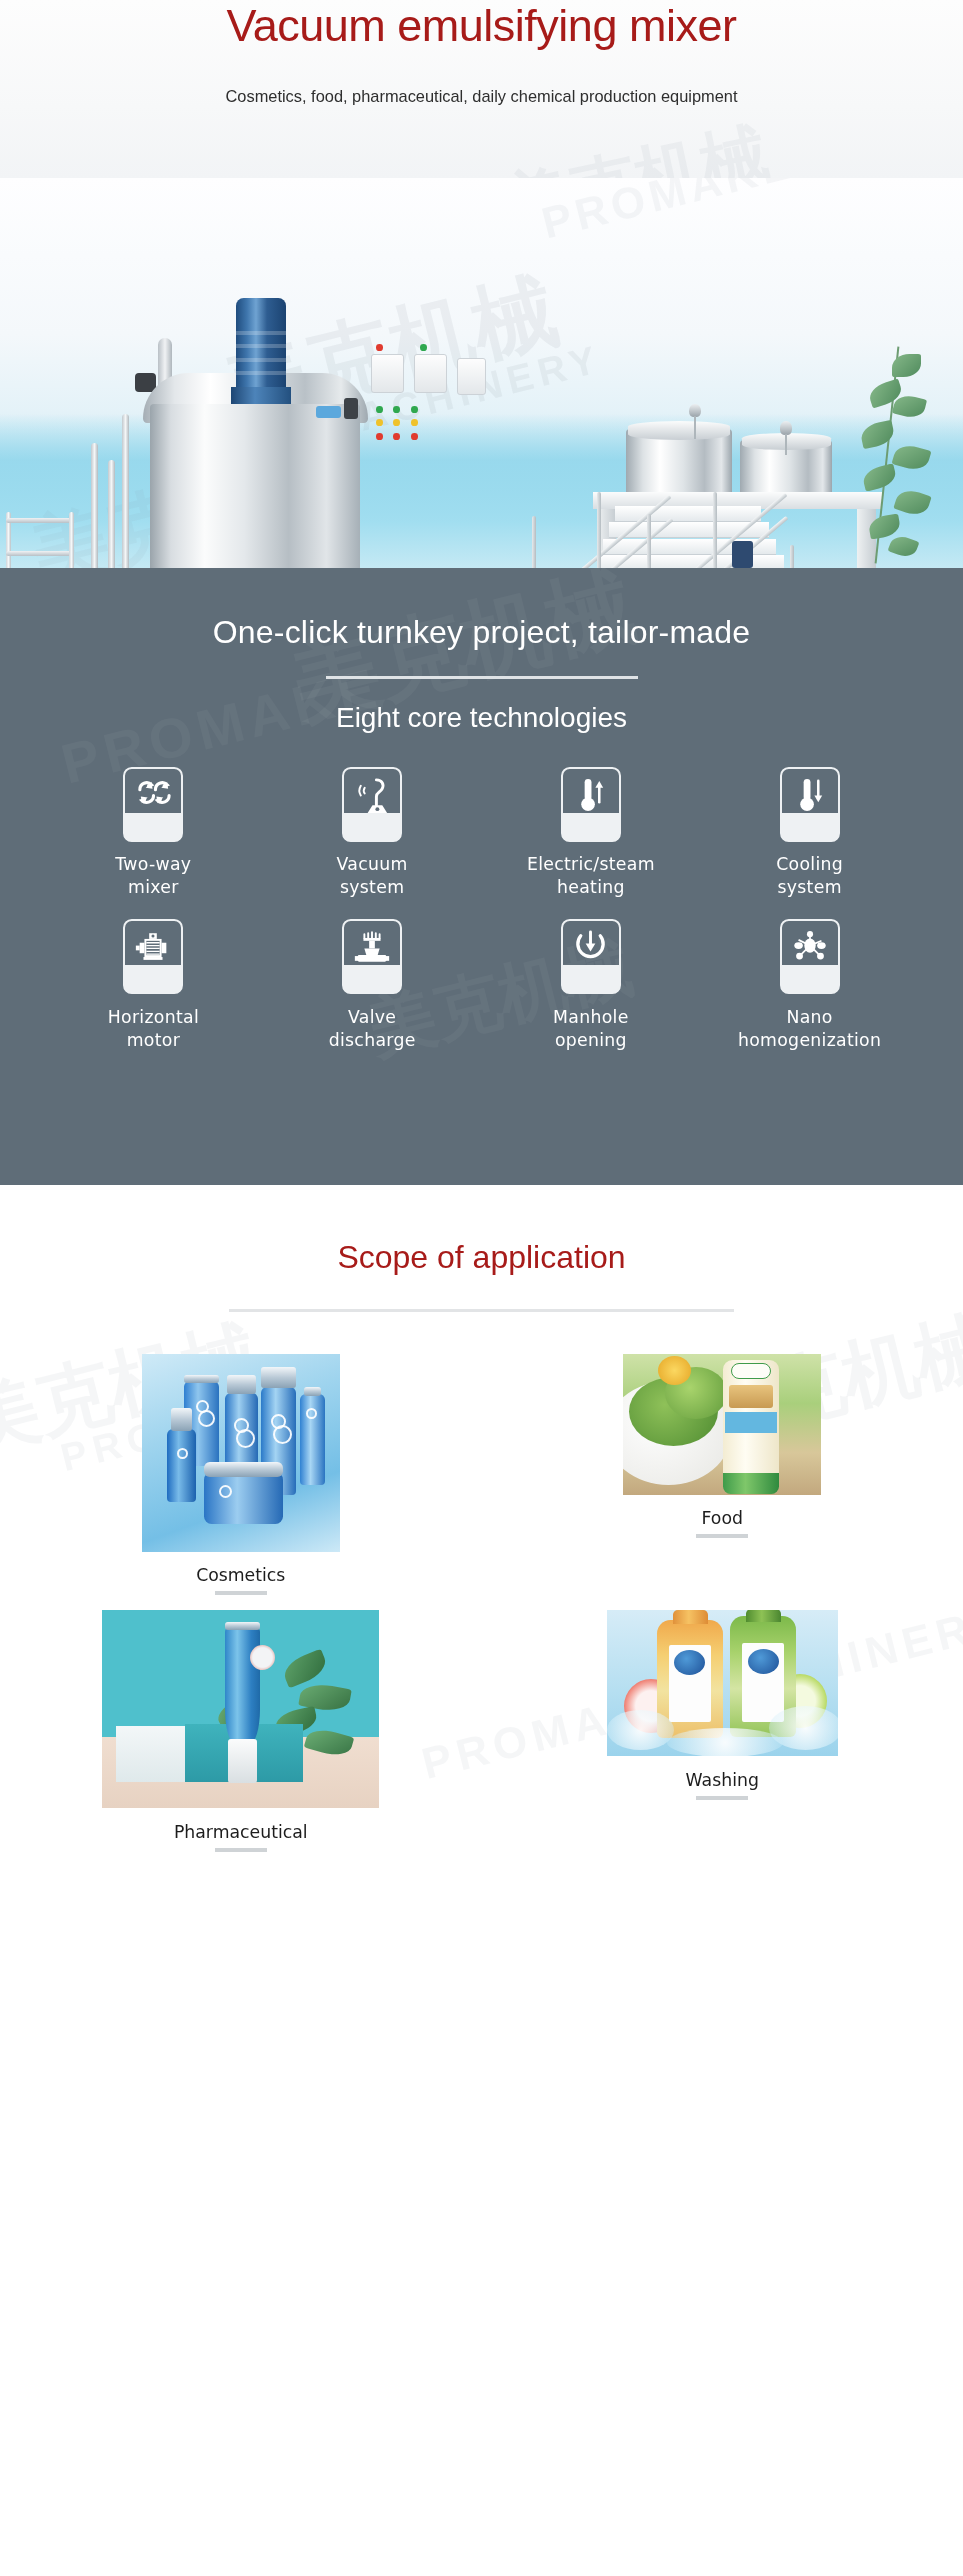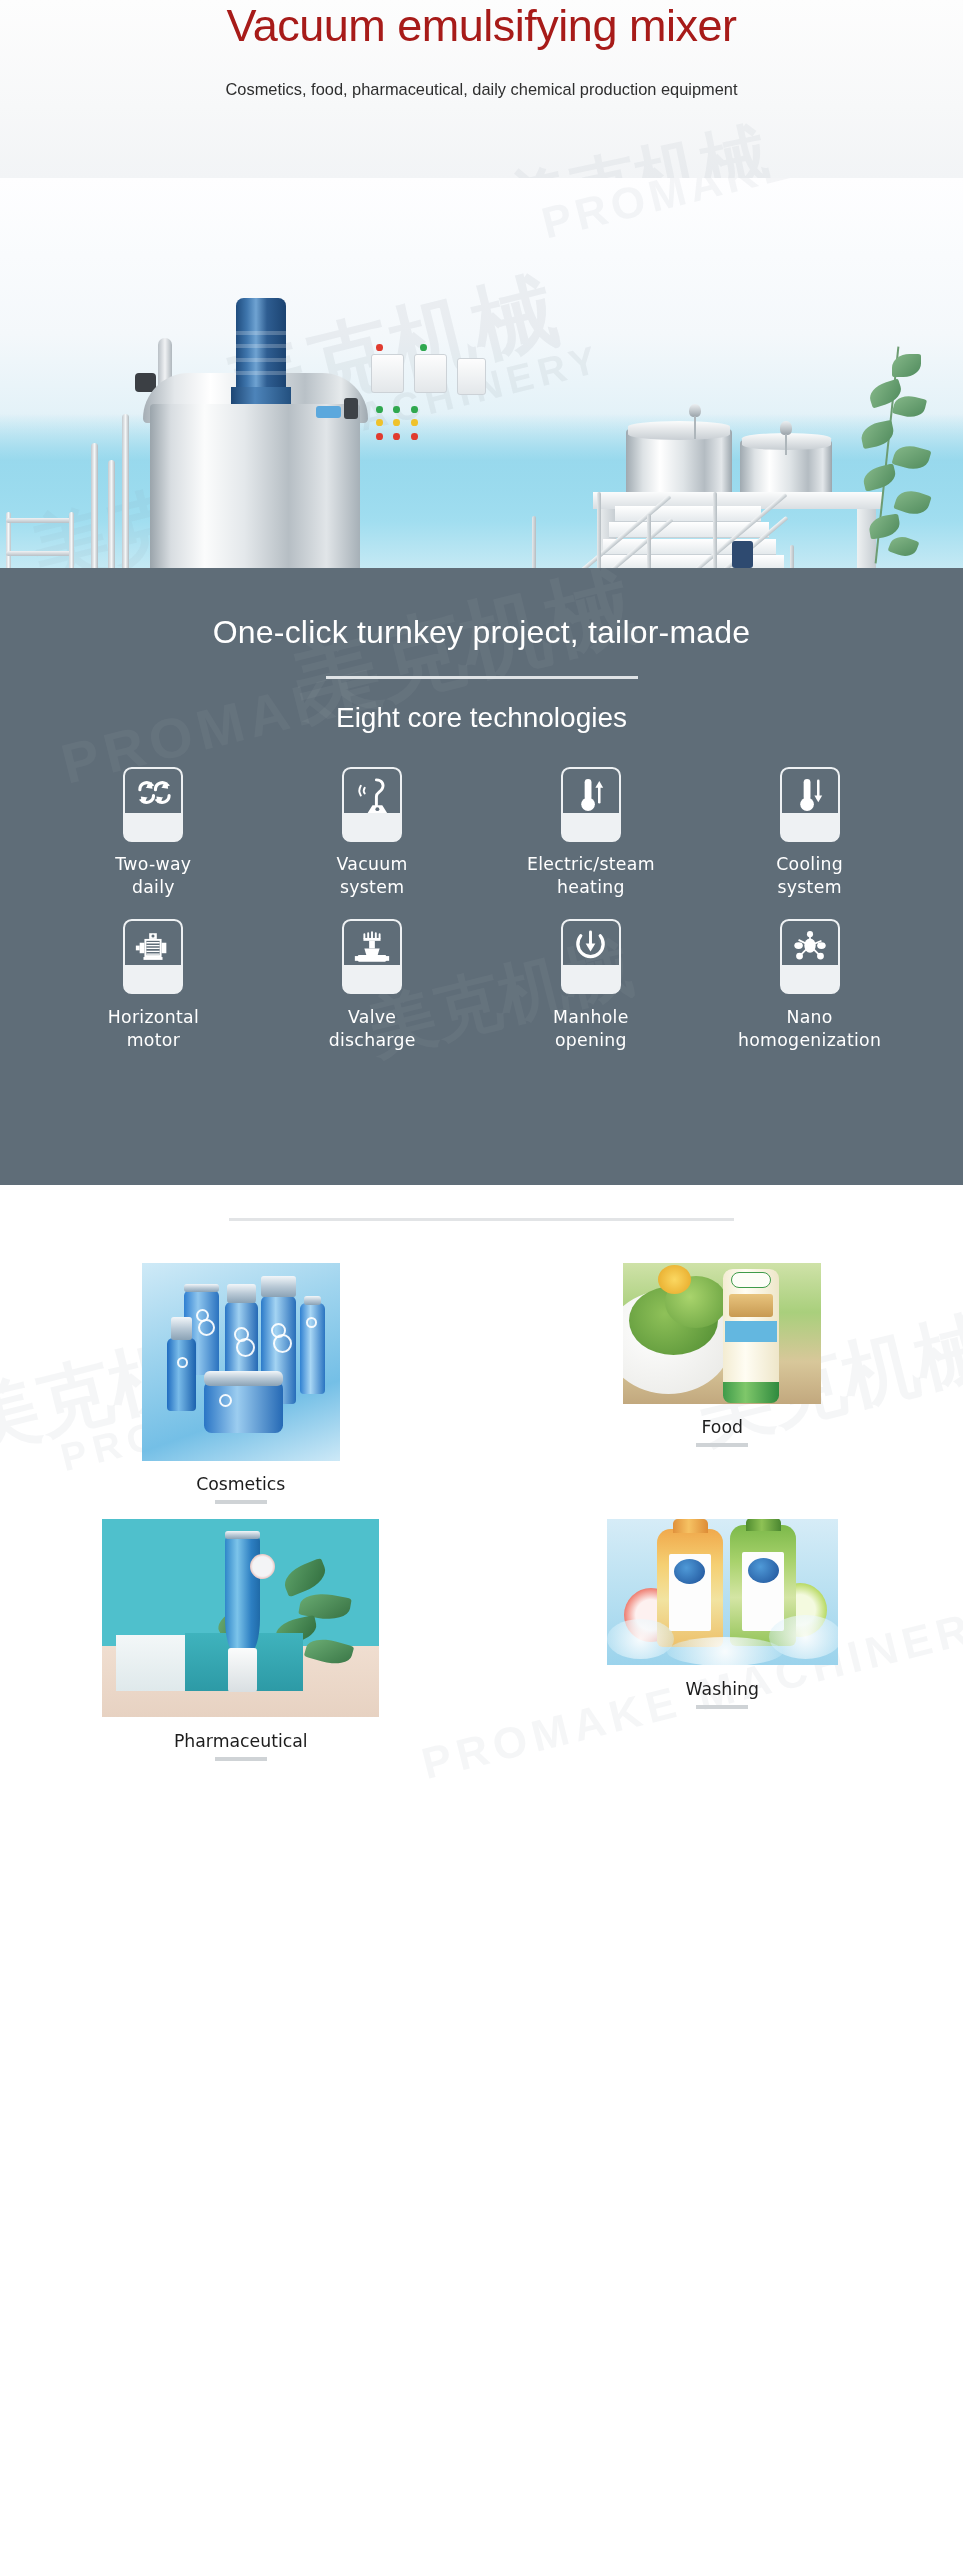--- a/index.html
+++ b/index.html
@@ -20,21 +20,21 @@
     align-items:center; justify-content:flex-start;
     position:relative; overflow:hidden;
   }
   .main-title {
     font-size:45px; font-weight:400; color:#a71b19;
     letter-spacing:-0.5px; 
     font-family:"Liberation Sans", sans-serif;
     white-space:nowrap;
   }
   .sub-title {
-    font-size:16.4px; color:#2e2e2e; margin-top:28px;
+    font-size:16.4px; color:#2e2e2e; margin-top:35px;
     font-weight:400; white-space:nowrap;
   }
   .title-wm {
     position:absolute; right:193px; bottom:-48px;
     font-size:67px; color:rgba(120,130,140,.07);
     transform:rotate(-12deg); font-weight:700;
     pointer-events:none; white-space:nowrap;
   }
 
   
@@ -403,21 +403,21 @@
             <polygon points="8,28 7,21 14,22" fill="#fff"></polygon>
             <path d="M22 14a7 7 0 0 1 12-5l-3 1" fill="none" stroke="#fff" stroke-width="3.2" stroke-linecap="round"></path>
             <path d="M36 20a7 7 0 0 1-12 5l3-1" fill="none" stroke="#fff" stroke-width="3.2" stroke-linecap="round"></path>
             <polygon points="34,6 35,13 28,12" fill="#fff"></polygon>
             <polygon points="24,28 23,21 30,22" fill="#fff"></polygon>
           </svg>
           </span>
         </div>
         <div class="cell-label">
           <span>Two-way</span><br>
-          <span>daily</span>
+          <span>mixer</span>
         </div>
       </div>
 
       <div class="cell">
         <div class="icon-card">
           <span>
           <svg width="39" height="39" viewBox="0 0 40 40">
             <path d="M24 4c6 0 8 5 6 9s-6 4-6 8v9" fill="none" stroke="#fff" stroke-width="3" stroke-linecap="round"></path>
             <path d="M20 30h10l5 8H15z" fill="#fff"></path>
             <circle cx="25" cy="34" r="2" fill="#5f6d78"></circle>
@@ -556,20 +556,21 @@
 
     </div>
   </div>
 
   <div class="scope">
     <div class="scope-wm sw1">美克机械</div>
     <div class="scope-wm sw2">PROMAKE</div>
     <div class="scope-wm sw3">美克机械</div>
     <div class="scope-wm sw4">PROMAKE MACHINERY</div>
 
+    <div class="scope-title">Scope of application</div>
     <div class="scope-rule"></div>
 
     <div class="apps">
 
       <div class="app">
         <div class="thumb">
           <div class="cos-bg"></div>
           <div class="bottle" style="left:42px; top:27px; width:35px; height:85px; background:linear-gradient(90deg,#2f7fd1,#8fc6ee 40%,#2a72bf);"></div>
           <div class="cap" style="left:42px; top:21px; width:35px; height:7.7px;"></div>
           <div class="bottle" style="left:83px; top:39px; width:33px; height:96px; background:linear-gradient(90deg,#2a75c5,#9fd0f1 42%,#2569b5);"></div>

